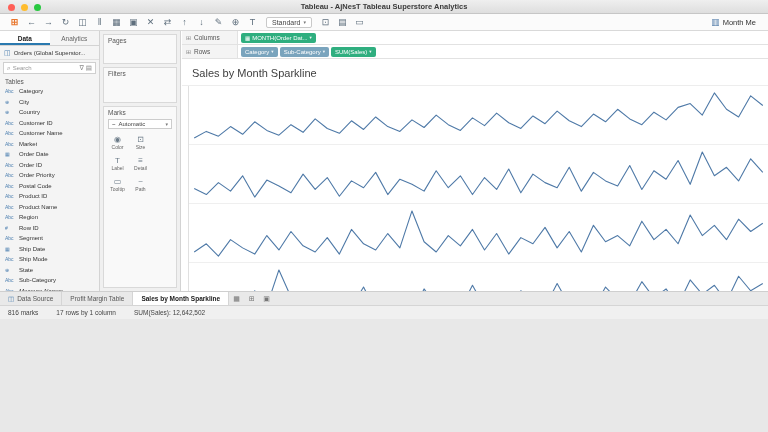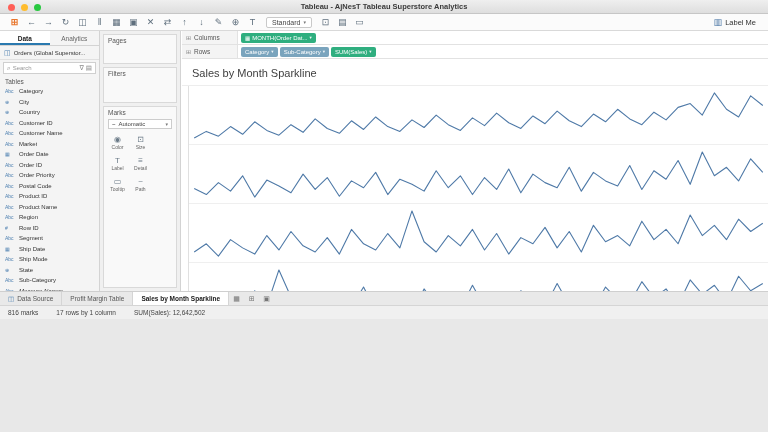--- a/index.html
+++ b/index.html
@@ -134,21 +134,21 @@
       <span>Standard</span>
       <span class="caret">▾</span>
     </div>
     <div class="tb-group">
         <span class="tb-icon">⊡</span>
         <span class="tb-icon">▤</span>
         <span class="tb-icon">▭</span>
       </div>
     <div class="showme">
       <span class="g">▥</span>
-      <span>Label Me</span>
+      <span>Month Me</span>
     </div>
   </div>
 
   <div class="datapane">
     <div class="dp-tabs">
         <div class="dp-tab active">Data</div>
         <div class="dp-tab">Analytics</div>
       </div>
     <div class="dp-source">
       <span class="g">◫</span>

